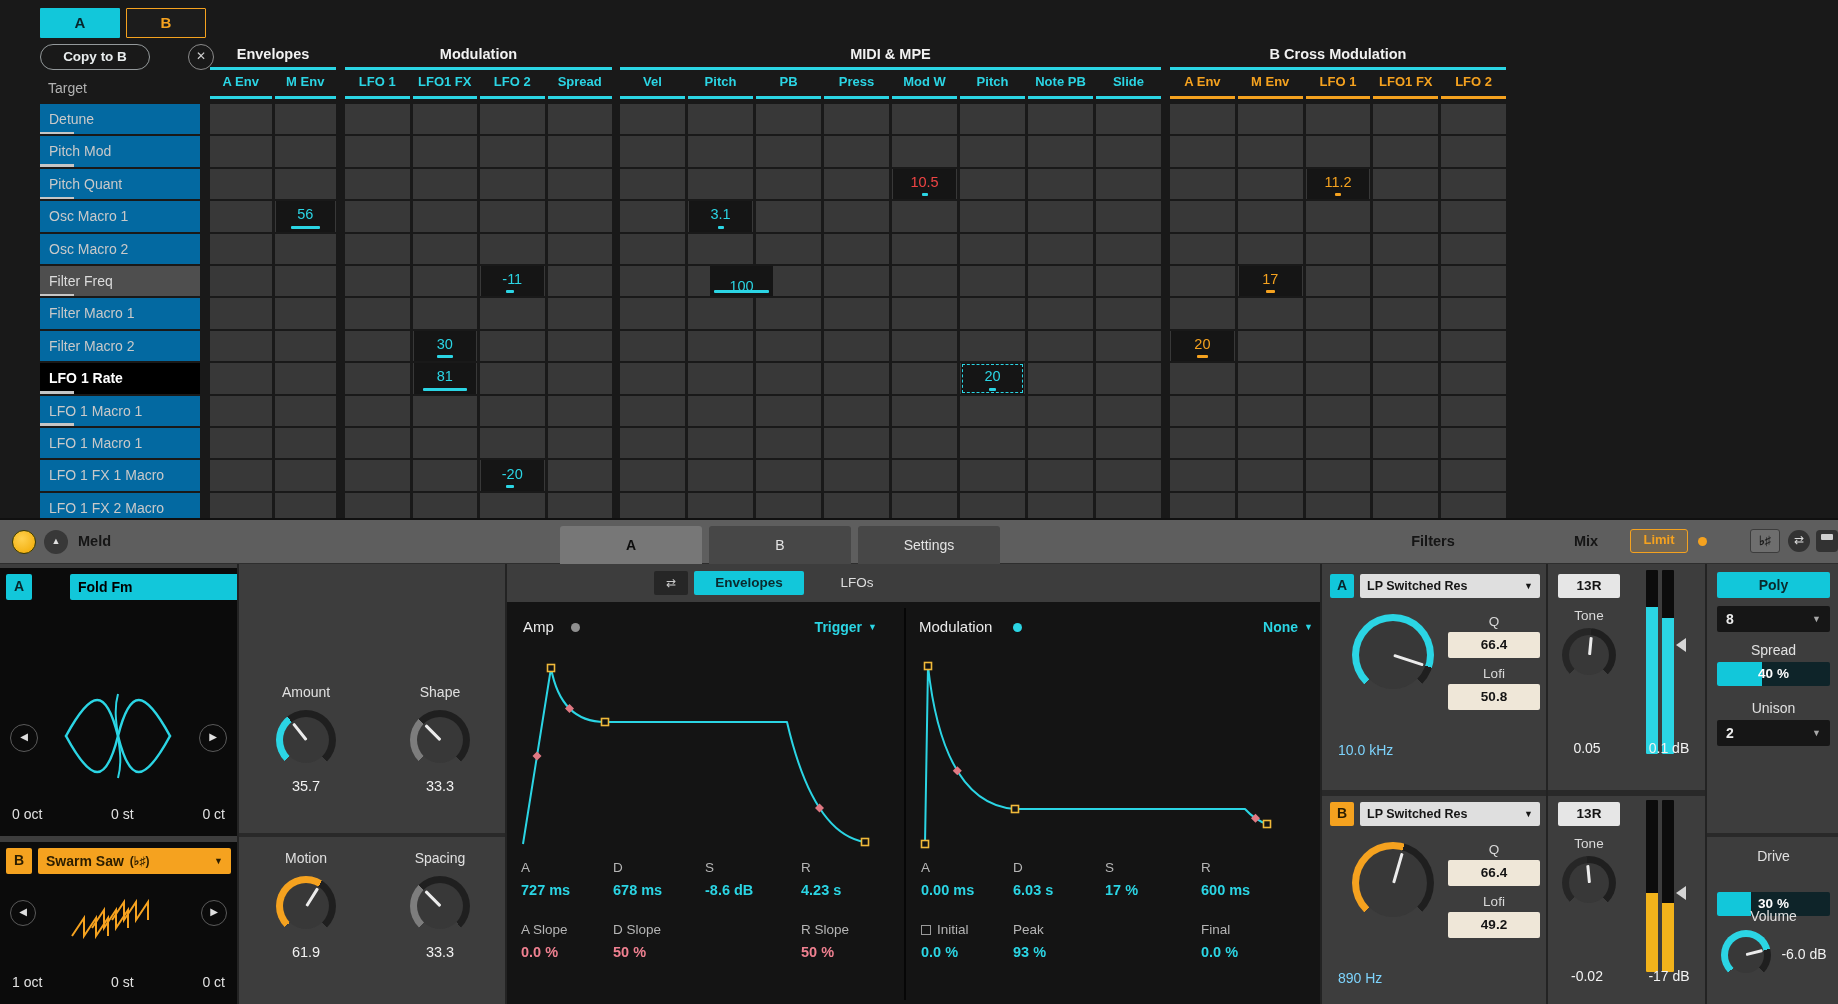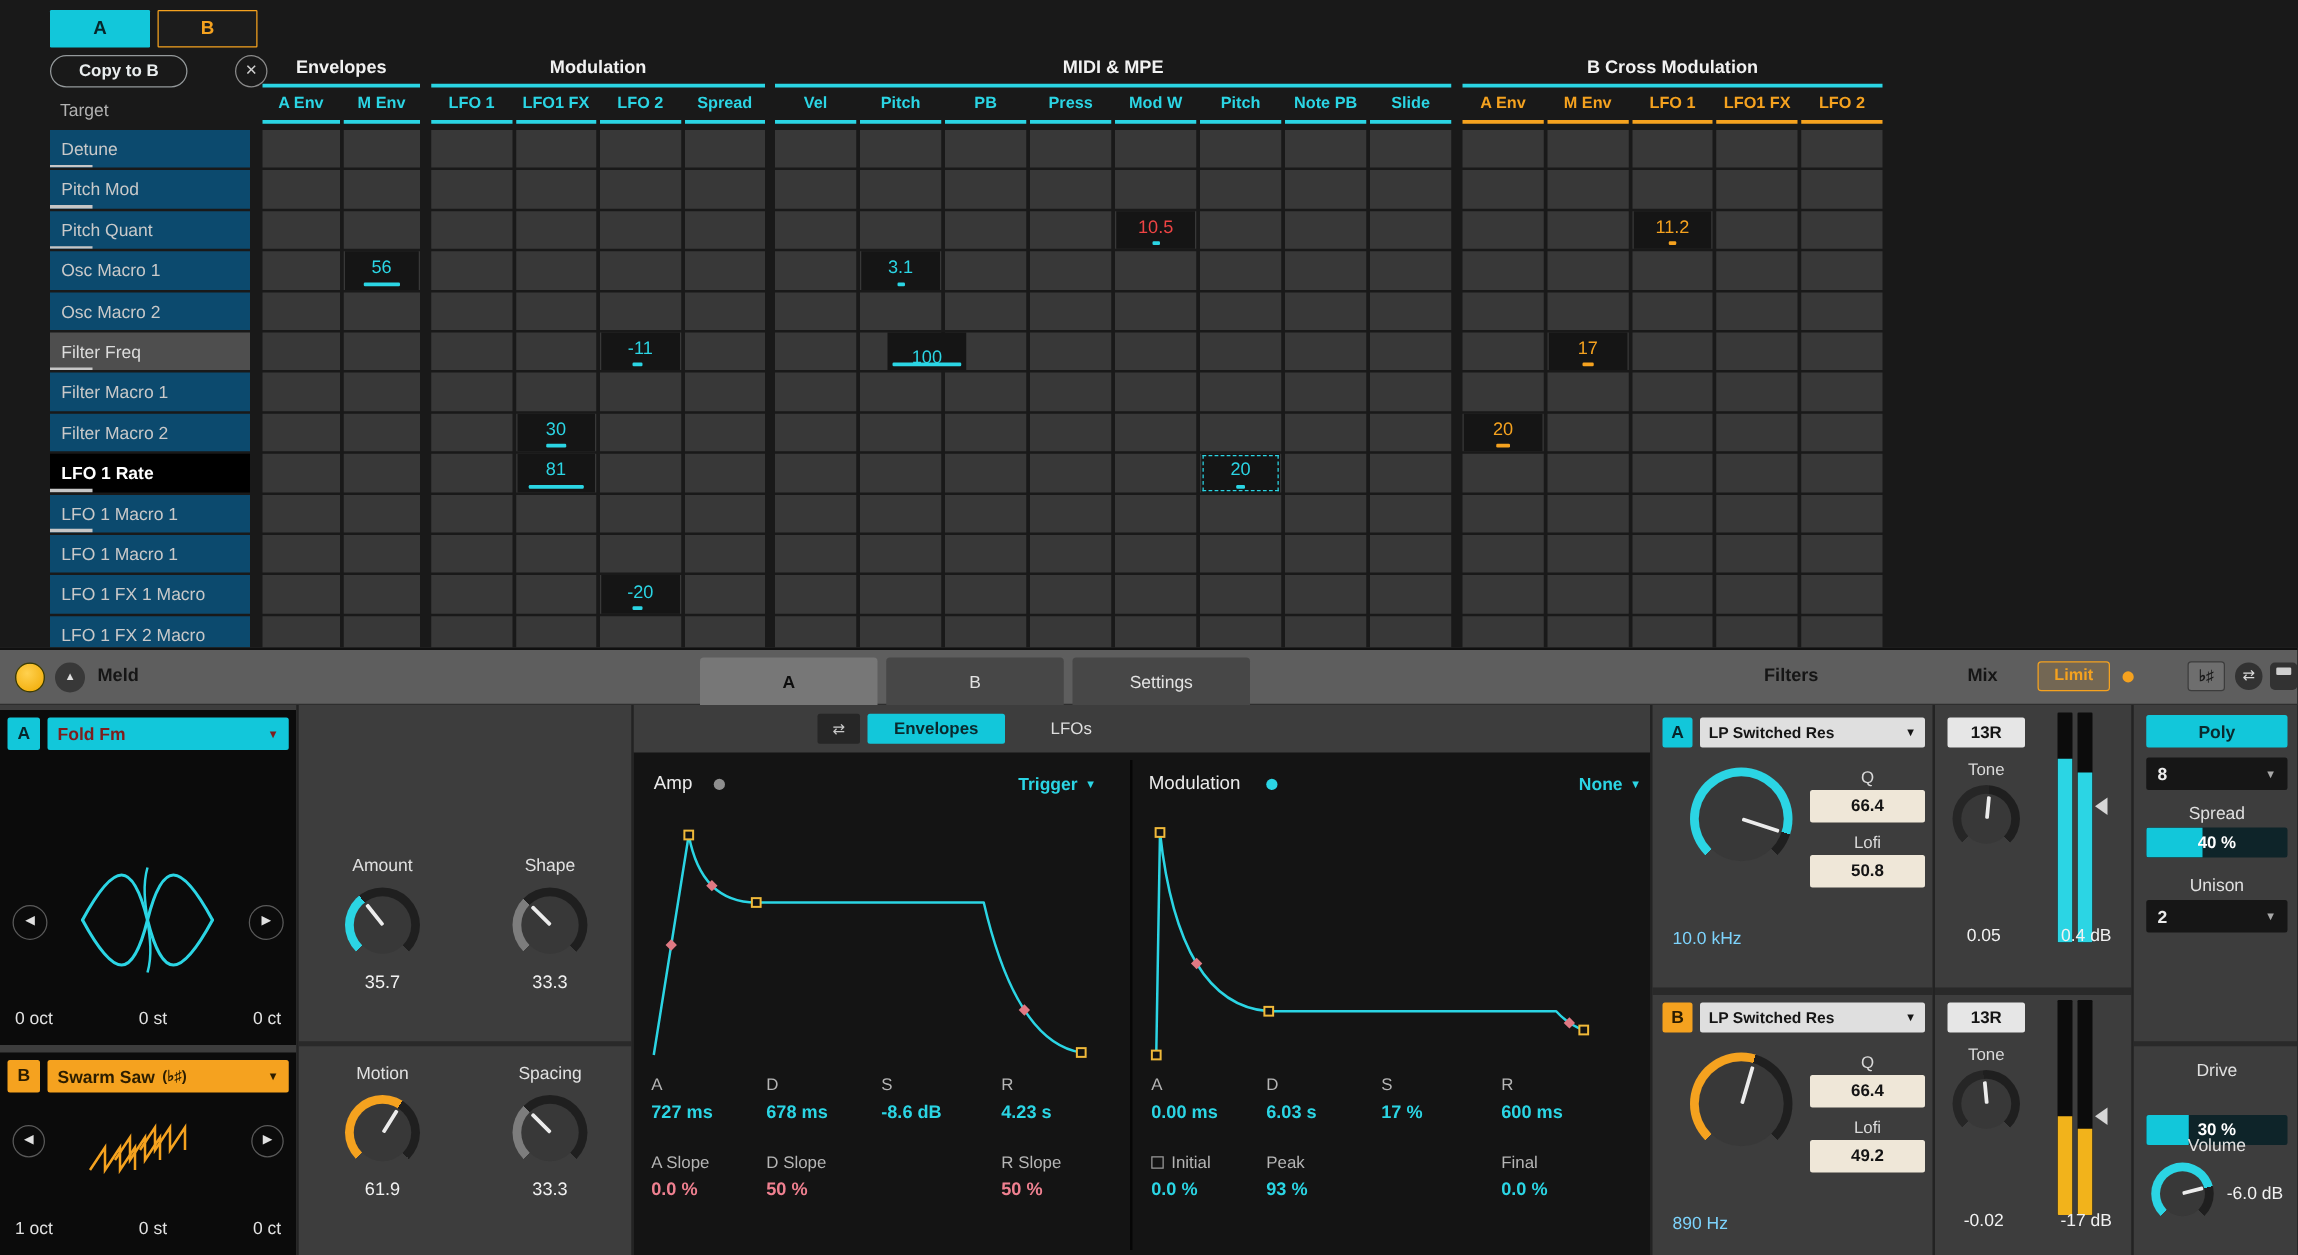--- a/index.html
+++ b/index.html
@@ -12,21 +12,21 @@
   .abs{position:absolute;}
 
   
   .tabA{background:var(--cyan-bg);color:#07262b;font-weight:bold;font-size:15px;text-align:center;line-height:30px;border-radius:1px;}
   .tabB{background:#1c1c1c;border:1px solid var(--orange);color:var(--orange);font-weight:bold;font-size:15px;text-align:center;line-height:27px;border-radius:1px;}
   .pill{border:1.5px solid #94999b;border-radius:13px;color:#e9edee;font-size:13.5px;font-weight:bold;text-align:center;line-height:23px;}
   .closebtn{border:1.5px solid #8a8a8a;border-radius:50%;color:#cfcfcf;text-align:center;line-height:23px;font-size:12px;}
   #target-label{color:#b2b2b2;font-size:14px;}
   .ghead{color:#f1f1f1;font-weight:bold;font-size:14.5px;text-align:center;}
   .chead{font-weight:bold;font-size:13px;text-align:center;}
-  .rowlab{background:#0c4a6e;color:#c9c9c9;font-size:14px;line-height:30px;padding-left:9px;white-space:nowrap;overflow:hidden;}
+  .rowlab{background:#0369a1;color:#c9c9c9;font-size:14px;line-height:30px;padding-left:9px;white-space:nowrap;overflow:hidden;}
   .rowlab.hl{background:#4e4e4e;color:#dcdcdc;}
   .rowlab.sel{background:#000;color:#fff;font-weight:bold;}
   .rowmark{position:absolute;left:0;bottom:0;width:34px;height:2.5px;background:#c6c6c6;}
   .mcell{background:#383838;}
   .mval{position:absolute;background:#151515;display:flex;align-items:center;justify-content:center;font-size:14.5px;}
   .mval.sel{outline:1.5px dashed var(--cyan);outline-offset:-2px;}
   .mbar{position:absolute;bottom:3px;height:3px;border-radius:1px;}
 
   
   #device{background:var(--panel);border-top:2px solid #101010;}
@@ -46,21 +46,21 @@
   .savebtn::after{content:"";position:absolute;left:5px;top:4px;right:5px;height:6px;background:#cfcfcf;border-radius:1px;}
 
   .panel{background:var(--panel);}
   .vline{border-left:2px solid #232323;}
   .divh{background:#292929;}
   .engblock{background:#0b0b0b;}
   .badge{border-radius:2px;font-weight:bold;font-size:14px;text-align:center;line-height:25px;}
   .badge.cy{background:var(--cyan-bg);color:#07262b;}
   .badge.or{background:var(--orange);color:#2b1d00;}
   .engdd{border-radius:2px;display:flex;align-items:center;gap:6px;font-weight:bold;font-size:14px;padding:0 8px;}
-  .engdd.cy{background:var(--cyan-bg);color:#7f1d1d;}
+  .engdd.cy{background:var(--cyan-bg);color:#000000;margin-left:32px;}
   .engdd.or{background:var(--orange);color:#2b1d00;}
   .arr{margin-left:auto;font-size:9px;}
   .navbtn{border:1.5px solid #5a5a5a;border-radius:50%;color:#e0e0e0;text-align:center;font-size:10px;line-height:24px;}
   .octrow{display:flex;justify-content:space-between;align-items:center;padding:0 12px;color:#e2e2e2;font-size:14px;}
   .klabel{color:#e0e0e0;font-size:14px;text-align:center;}
   .kvalue{color:#f1f1f1;font-size:14.5px;text-align:center;}
 
   .knob{position:absolute;}
   .kring{position:absolute;inset:0;border-radius:50%;}
   .kbody{position:absolute;inset:7px;border-radius:50%;background:#383838;}
@@ -723,21 +723,21 @@
         <div class="abs mval2" style="left:2px;top:176px;width:74px;">0.05</div>
         <div class="abs meter" style="left:98px;top:6px;width:28px;height:184px;">
             <div class="mtrbar">
               <div class="mtrfill" style="height: 80%; background: rgb(43, 213, 228);"></div>
             </div>
             <div class="mtrbar">
               <div class="mtrfill" style="height: 74%; background: rgb(43, 213, 228);"></div>
             </div>
           </div>
         <div class="abs handle" style="left:128px;top:74px;"></div>
-        <div class="abs mval2" style="left:86px;top:176px;width:70px;">0.4 dB</div>
+        <div class="abs mval2" style="left:86px;top:176px;width:70px;">0.1 dB</div>
 
         <div class="abs divh" style="left:0;top:226px;width:159px;height:6px;"></div>
 
         <div class="abs modebox" style="left:10px;top:238px;width:62px;height:24px;">13R</div>
         <div class="abs mlabel" style="left:8px;top:272px;width:66px;">Tone</div>
         <div class="knob" style="left:14px;top:292px;width:54px;height:54px;">
             <div class="kring" style="background: conic-gradient(from 225deg, rgb(38, 38, 38) 0deg, rgb(38, 38, 38) 129.6deg, rgb(31, 31, 31) 129.6deg, rgb(31, 31, 31) 270deg, transparent 270deg, transparent 360deg);"></div>
             <div class="kbody">
               <div class="kptr" style="transform: rotate(-5.4deg);"></div>
             </div>

